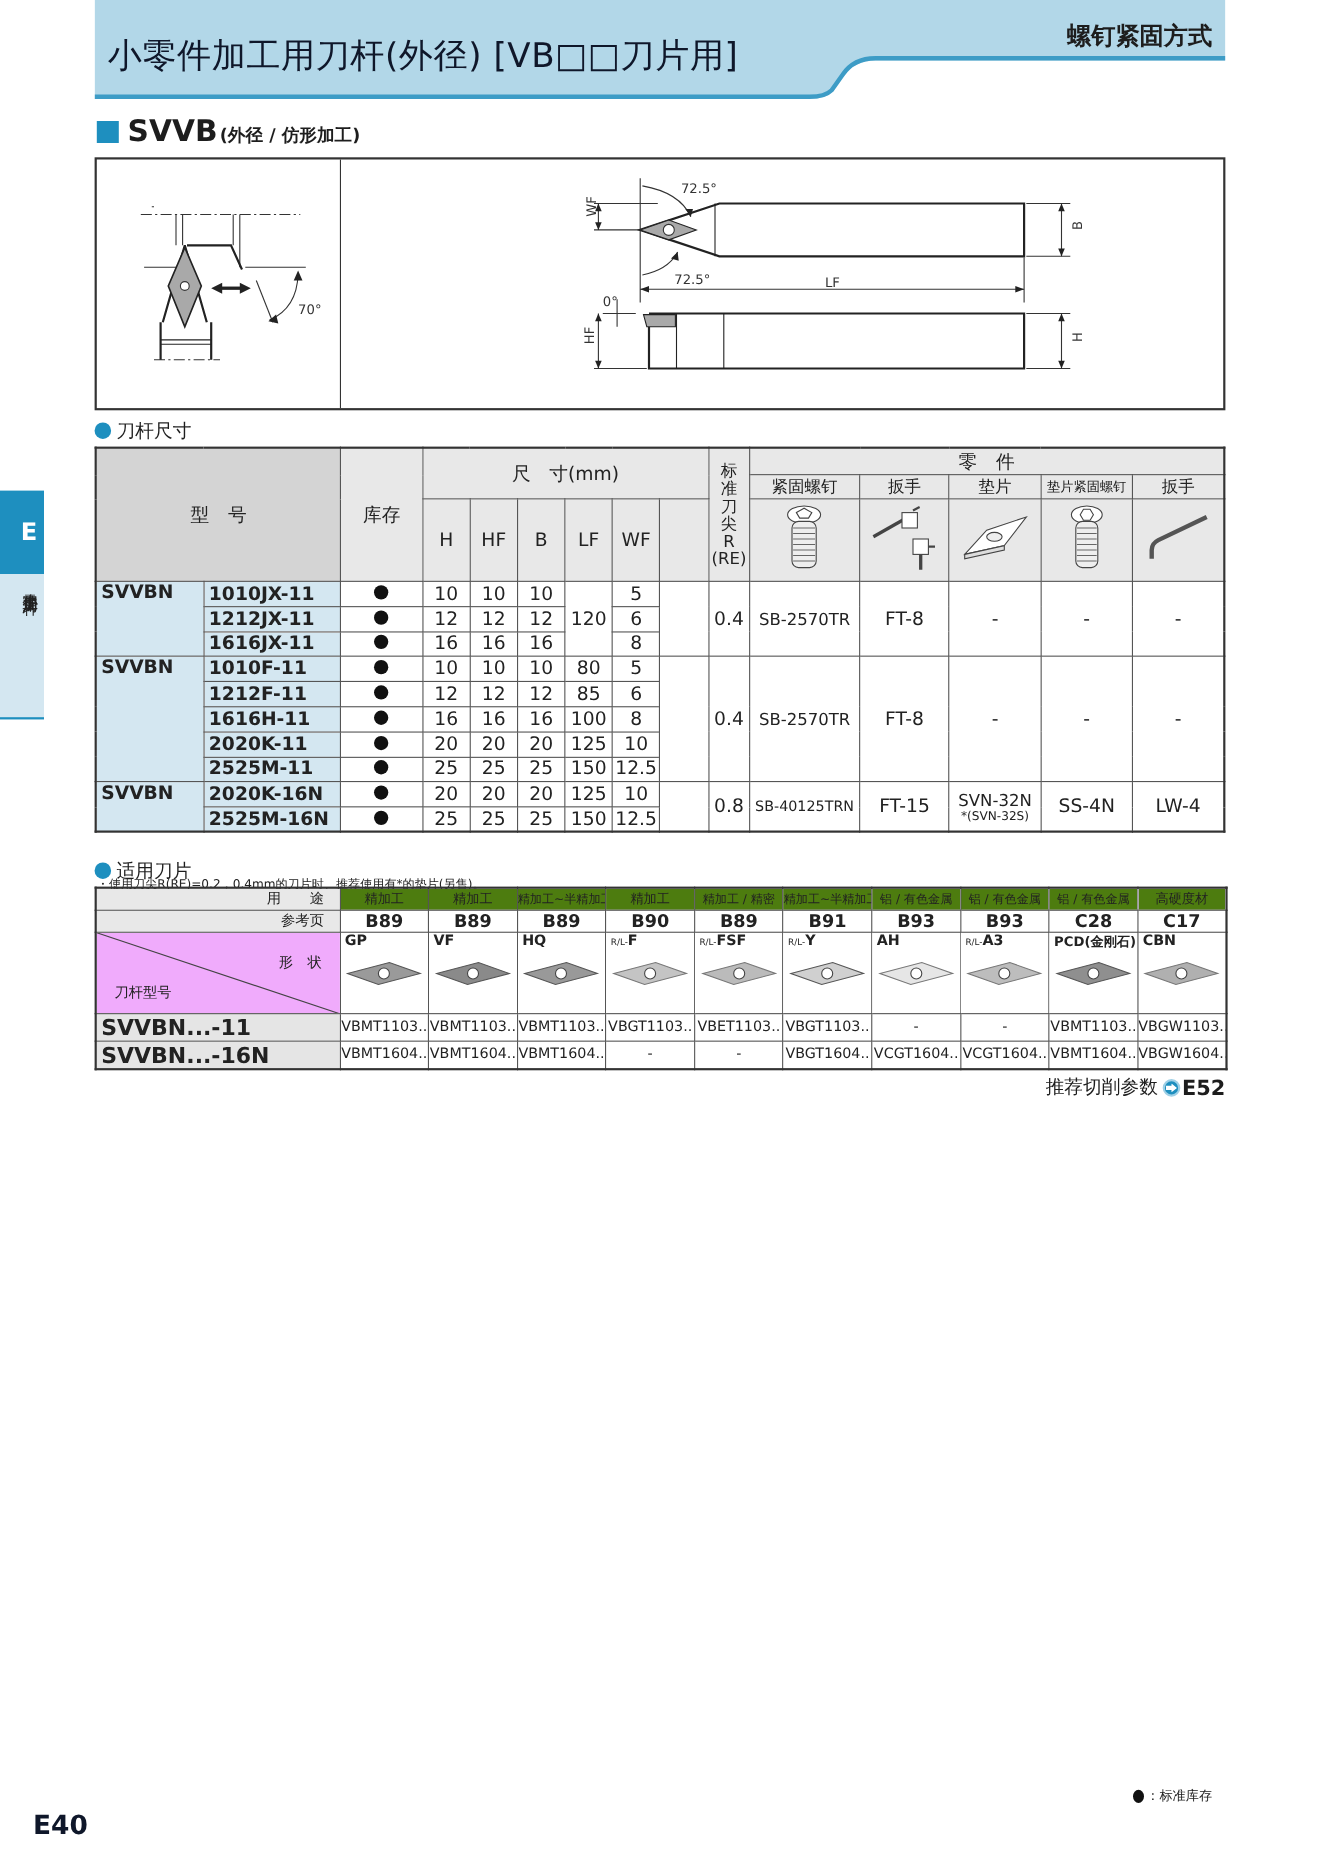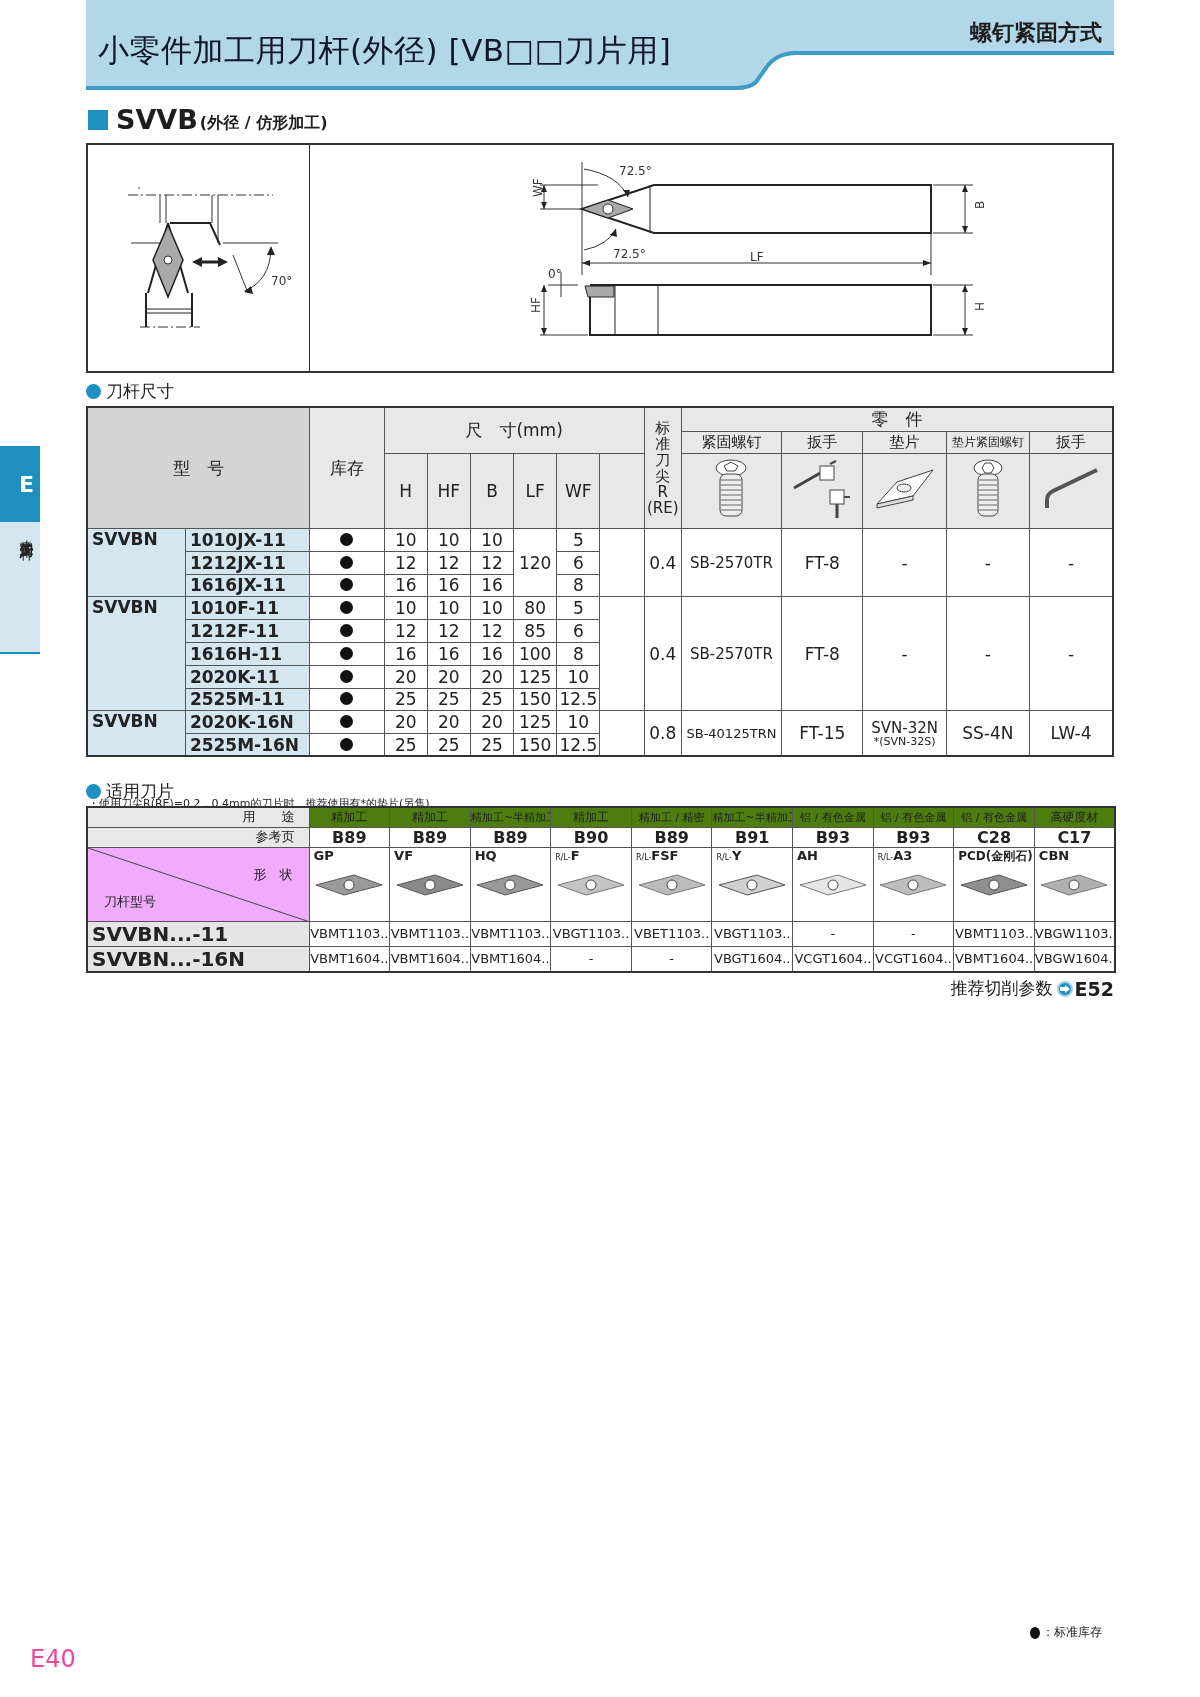--- a/index.html
+++ b/index.html
@@ -59,21 +59,21 @@
   #recommend .arrow { width: 16px; height: 16px; border-radius: 50%; background: #1e8fbf; border: 2px solid #9fd0e6; margin: 0 2px 0 4px; display: inline-flex; align-items: center; justify-content: center; }
   #recommend .page { font-weight: bold; font-size: 19px; }
 
   
   #sidetab { left: 0; top: 446px; width: 40px; }
   #sidetab .e { background: #1e8fbf; color: #fff; font-weight: bold; font-size: 22px; height: 76px; display: flex; align-items: center; justify-content: flex-end; padding-right: 6px; }
   #sidetab .txt { background: #d4e7f1; height: 132px; font-size: 14px; line-height: 16px; text-align: center; width: 40px; padding-left: 14px; padding-top: 2px; color: #222; border-bottom: 2px solid #1e8fbf; }
 
   #legend { left: 1030px; top: 1624px; font-size: 12px; display: flex; align-items: center; }
   #legend .b { width: 10px; height: 12px; border-radius: 50%; background: #111; margin-right: 2px; }
-  #pageno { left: 30px; top: 1645px; font-size: 24px; font-weight: normal; color: #ec4899; }
+  #pageno { left: 30px; top: 1645px; font-size: 24px; font-weight: bold; color: #0f172a; }
 </style>
 </head>
 <body>
 
 <div id="hdr" class="abs">
   <svg width="1028" height="92">
     <path d="M0 0 H1028 V55 H710 Q690 55 680 70 L670 84 Q664 90 650 90 H0 Z" fill="#b2d7e8"></path>
     <path d="M0 88 H650 Q664 88 670 82 L680 68 Q690 53 710 53 H1028" fill="none" stroke="#3d9cc6" stroke-width="4"></path>
   </svg>
   <div id="hdr-title" class="abs">小零件加工用刀杆(外径) [VB□□刀片用]</div>

